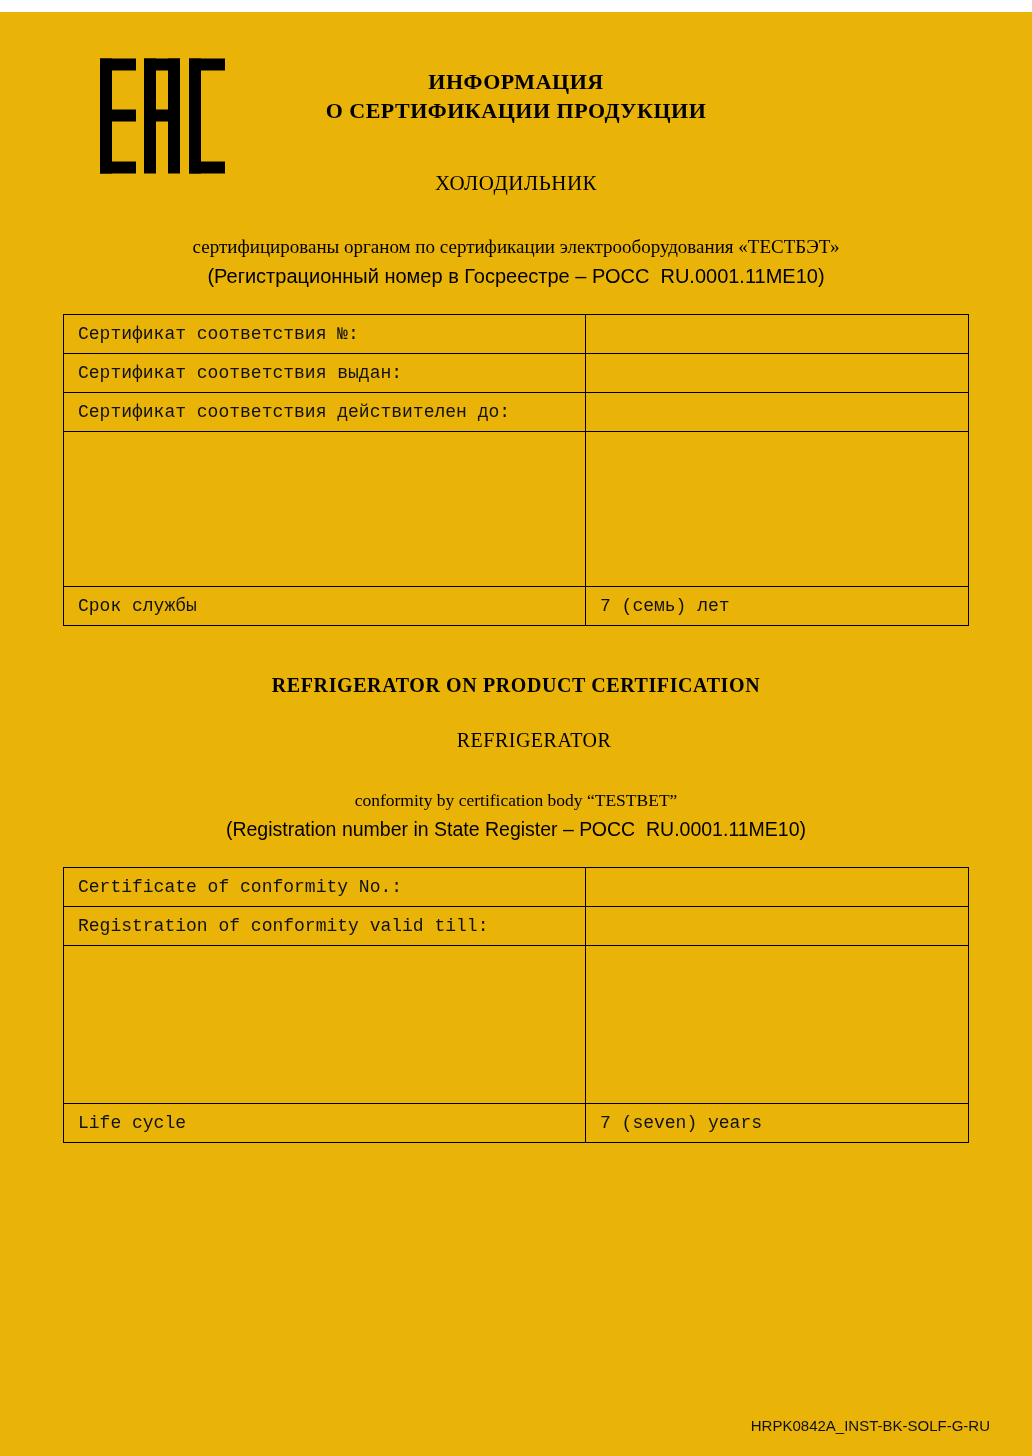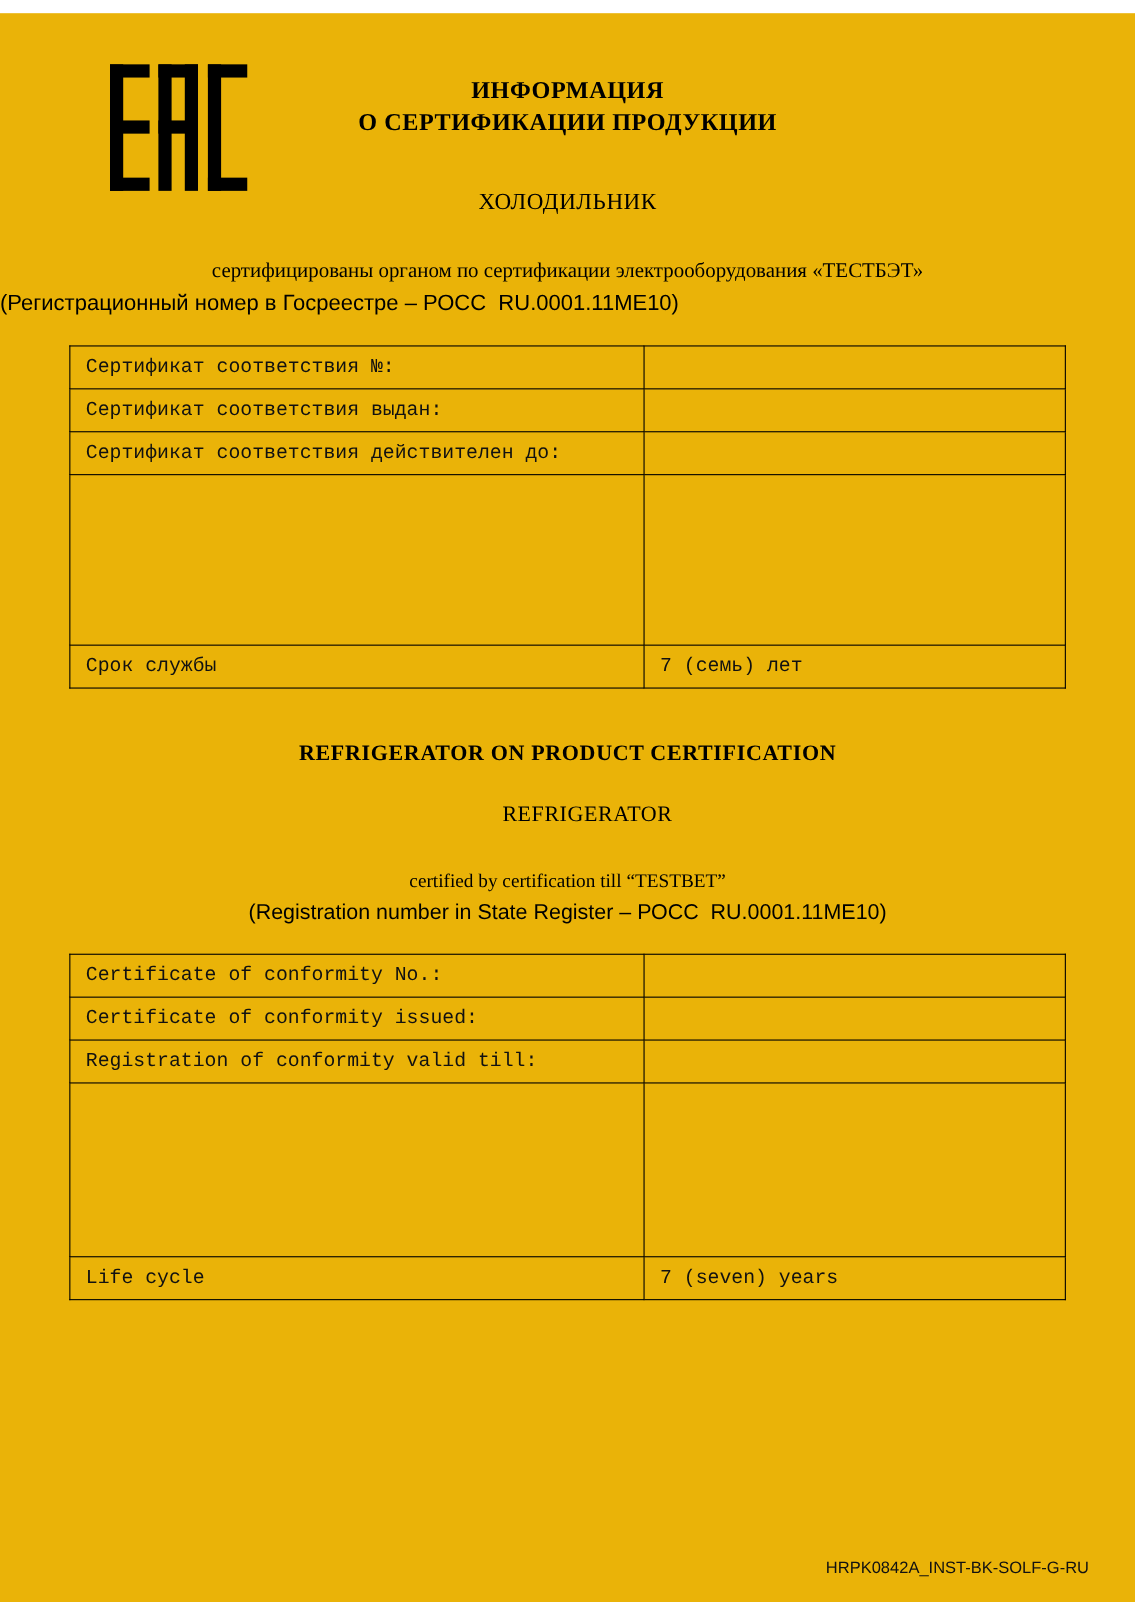--- a/index.html
+++ b/index.html
@@ -41,21 +41,21 @@
     font-size: 21px;
     letter-spacing: 0.5px;
   }
   .cert-line-ru {
     margin-top: 40px;
     text-align: center;
     font-size: 19px;
   }
   .reg-line-ru {
     margin-top: 7px;
-    text-align: left;
+    text-align: center;
     font-size: 20px;
   }
 
   table.cert-table {
     margin: 26px 0 0 63px;
     width: 905px;
     border-collapse: collapse;
     table-layout: fixed;
   }
   table.cert-table td {
@@ -172,39 +172,35 @@
         </tr>
       </tbody>
     </table>
   </div>
 
   <div>
     <h2 class="title-en">REFRIGERATOR ON PRODUCT CERTIFICATION</h2>
 
     <div class="product-en serif">REFRIGERATOR</div>
 
-    <div class="cert-line-en serif">certified by certification till “TESTBET”</div>
+    <div class="cert-line-en serif">conformity by certification body “TESTBET”</div>
 
     <div class="reg-line-en sans">(Registration number in State Register – РОСС&nbsp; RU.0001.11ME10)</div>
 
     <table class="cert-table">
       <colgroup>
           <col class="col-label">
           <col class="col-value">
         </colgroup>
       <tbody>
         <tr class="row-s">
           <td>Certificate of conformity No.:</td>
           <td></td>
         </tr>
         <tr class="row-s">
-          <td>Certificate of conformity issued:</td>
-          <td></td>
-        </tr>
-        <tr class="row-s">
           <td>Registration of conformity valid till:</td>
           <td></td>
         </tr>
         <tr class="row-lg-en">
           <td></td>
           <td></td>
         </tr>
         <tr class="row-e">
           <td>Life cycle</td>
           <td>7 (seven) years</td>

